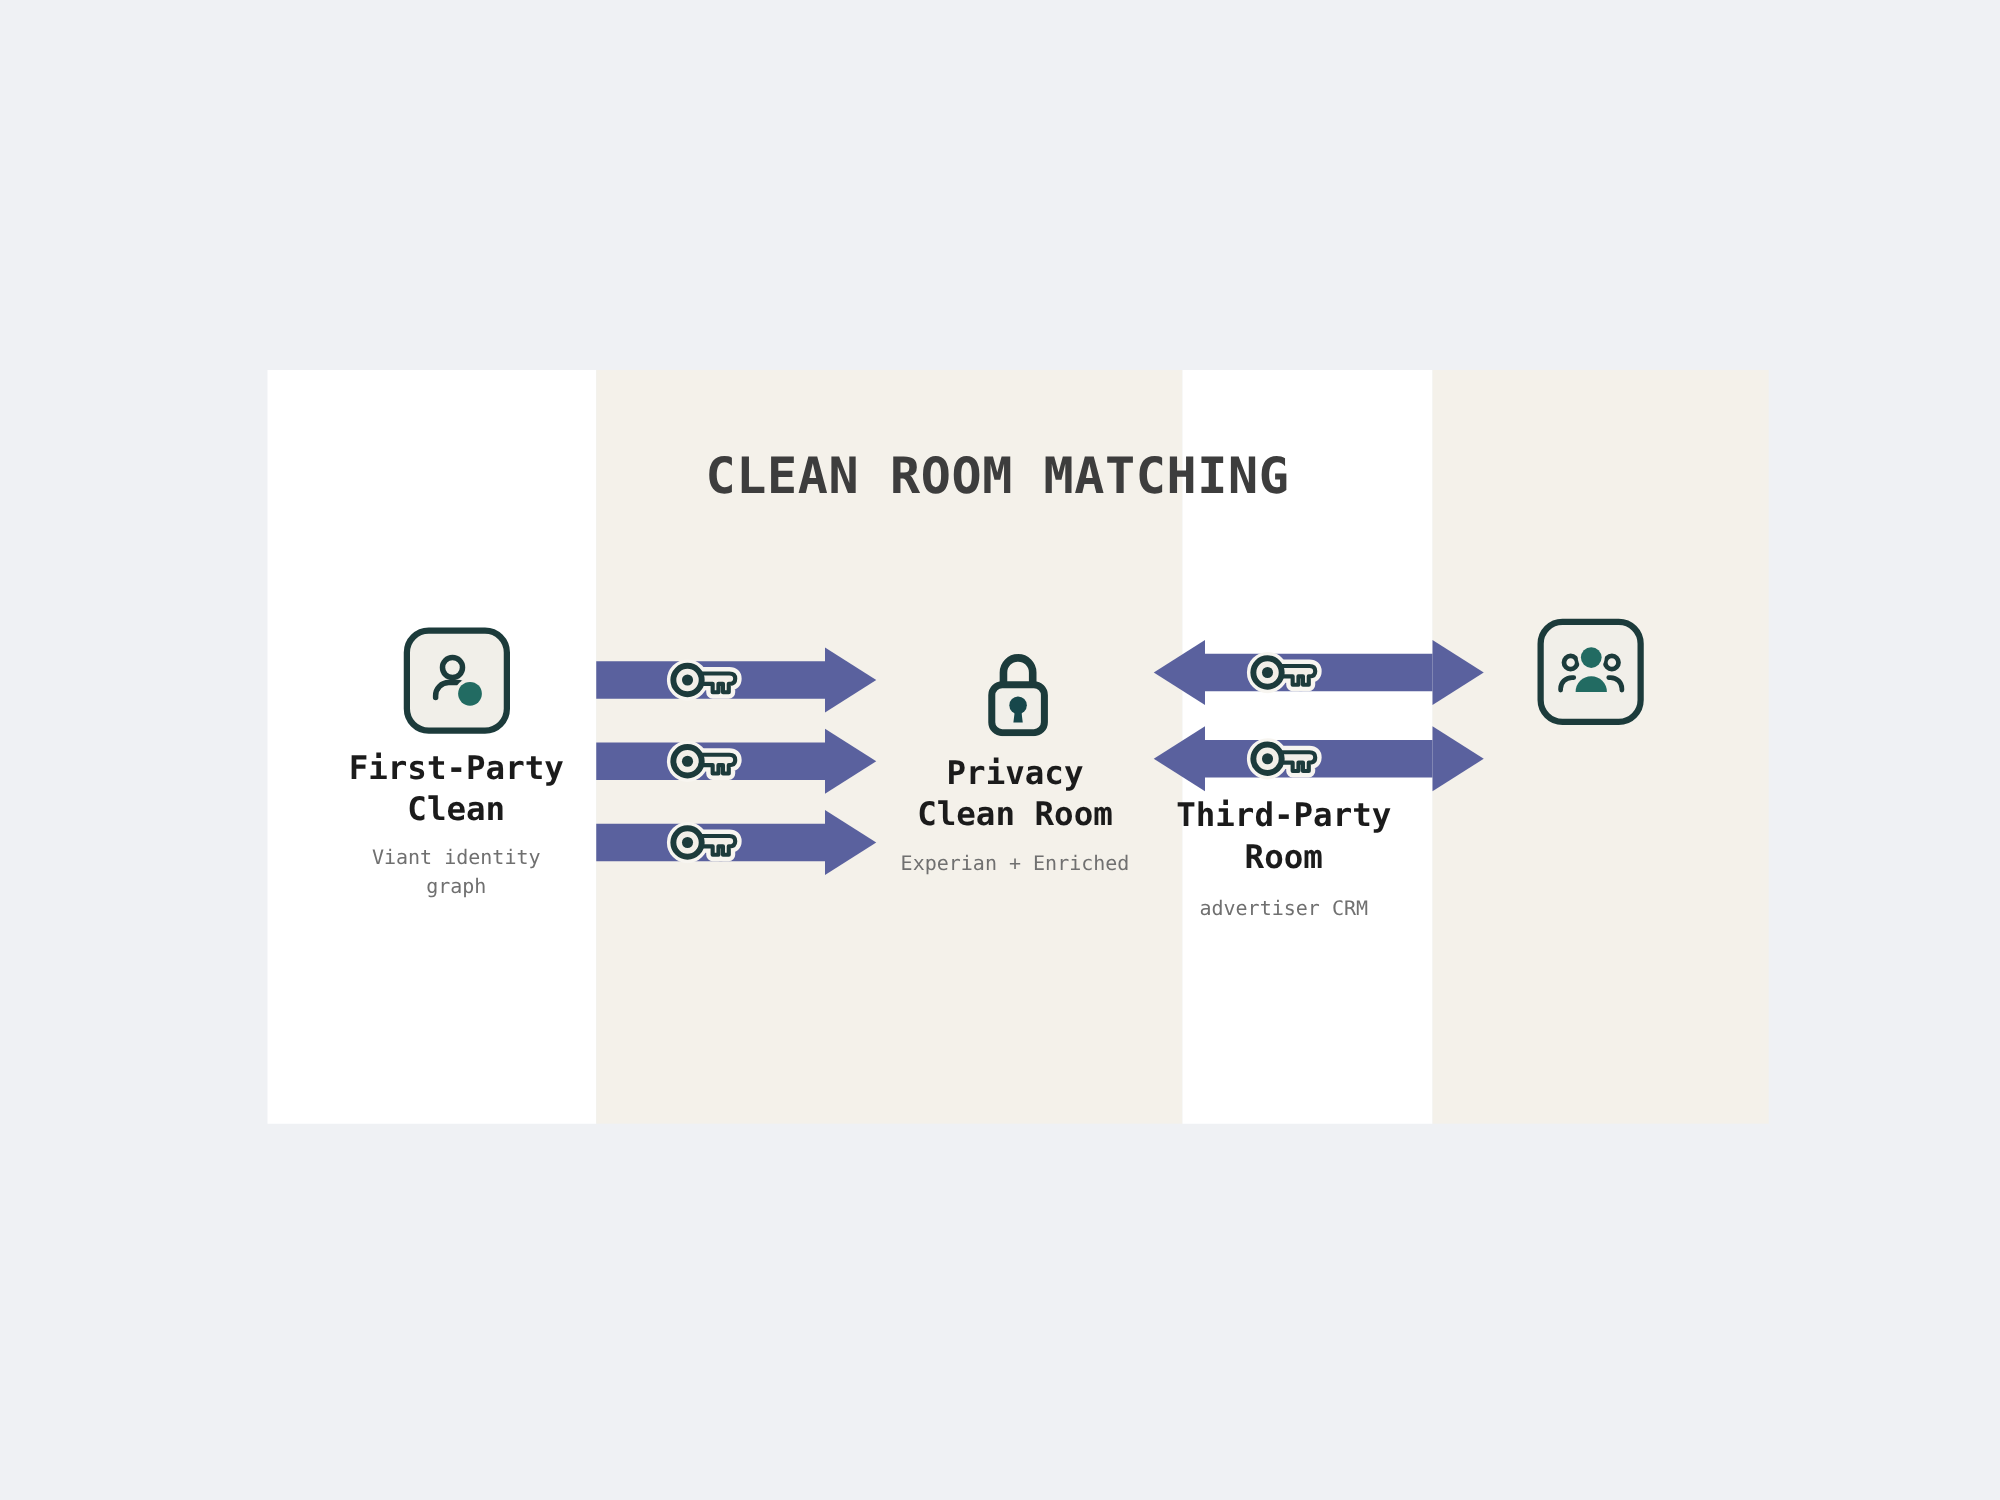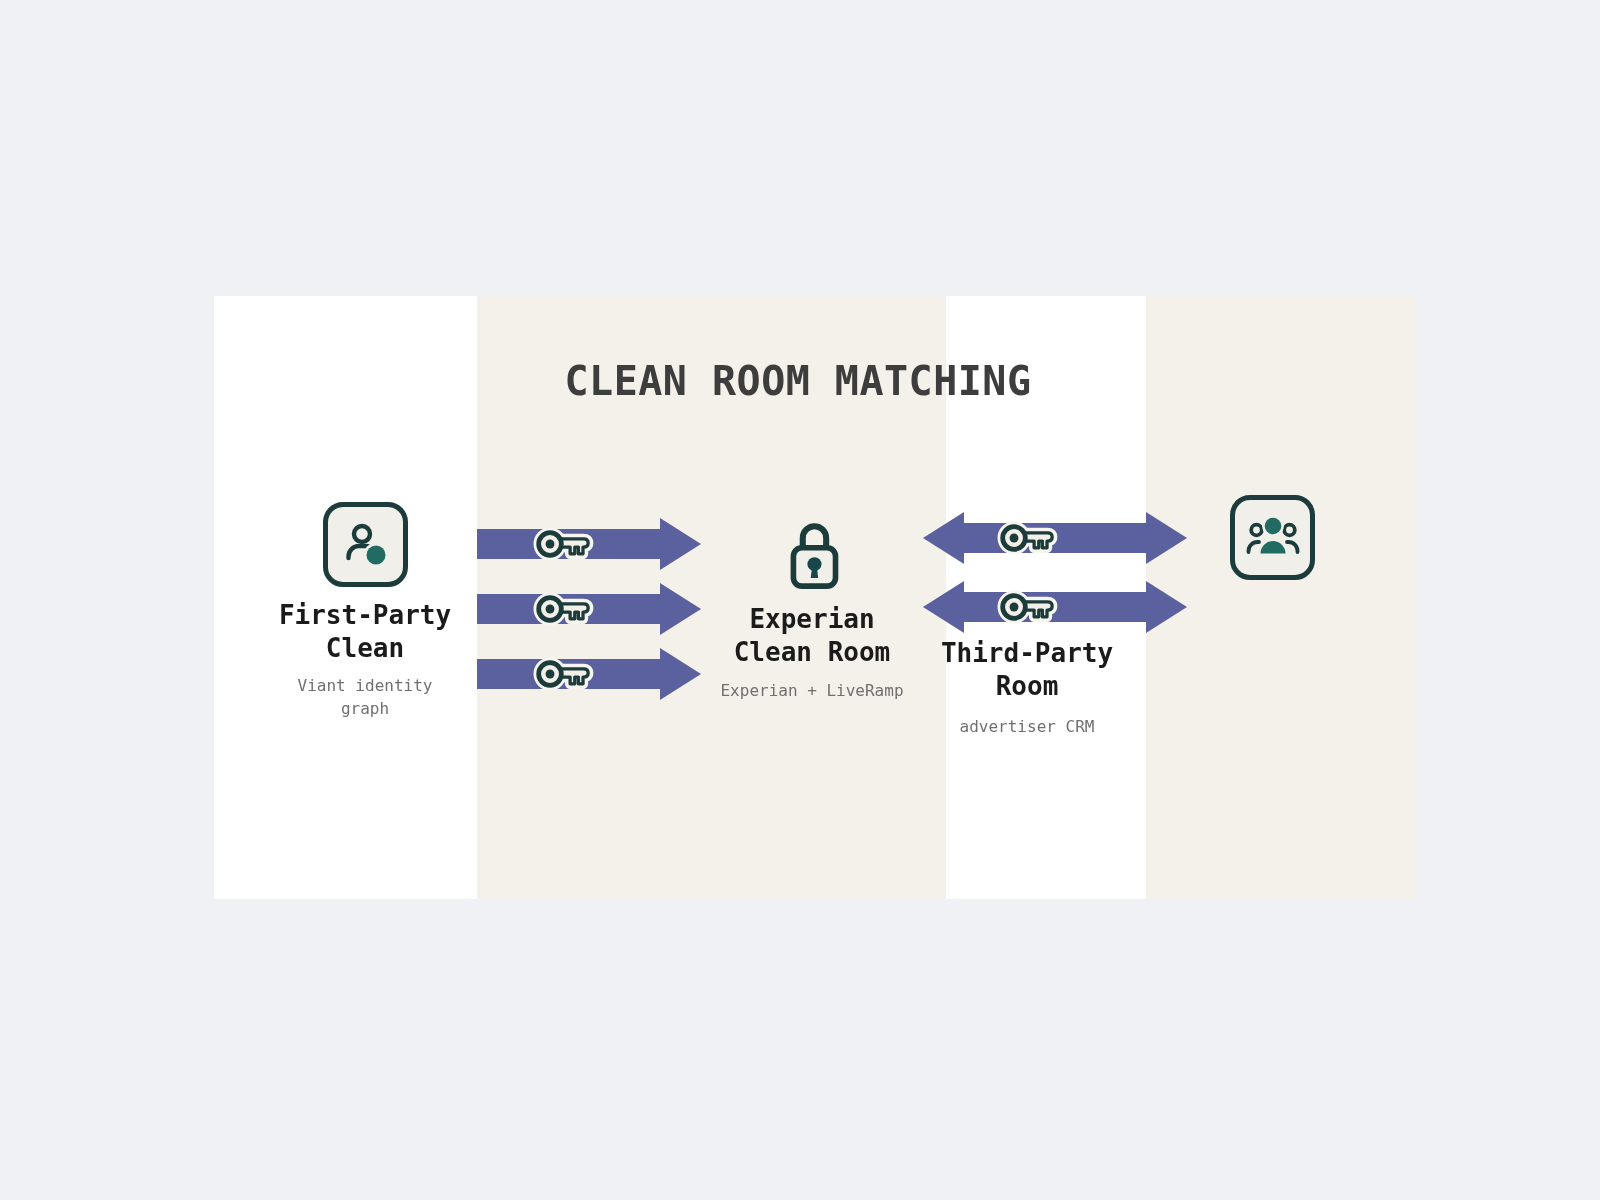--- a/index.html
+++ b/index.html
@@ -134,23 +134,23 @@
   </svg>
 
   <div id="lock-wrap">
     <svg width="58" height="74" viewBox="0 0 62 79">
       <path d="M19 37 V24.5 a12.5 12.5 0 0 1 25 0 V37" fill="none" stroke="#1c3b3b" stroke-width="6.5"></path>
       <rect x="9" y="35" width="45" height="41" rx="9" fill="#f1efe9" stroke="#1c3b3b" stroke-width="6"></rect>
       <circle cx="31.5" cy="52.5" r="7.5" fill="#17474b"></circle>
       <path d="M28.8 56.5 h5.4 l1.3 10.8 h-8 z" fill="#17474b"></path>
     </svg>
   </div>
-  <div class="heading" id="h-clean">Experian
+  <div class="heading" id="h-clean">Privacy
 Clean Room</div>
-  <div class="sub" id="s-clean">Experian + LiveRamp</div>
+  <div class="sub" id="s-clean">Experian + Enriched</div>
 
   <div class="arrow" id="ra1">
     <span class="ah l"></span>
     <span class="ah r"></span>
   </div>
   <div class="arrow" id="ra2">
     <span class="ah l"></span>
     <span class="ah r"></span>
   </div>
 

